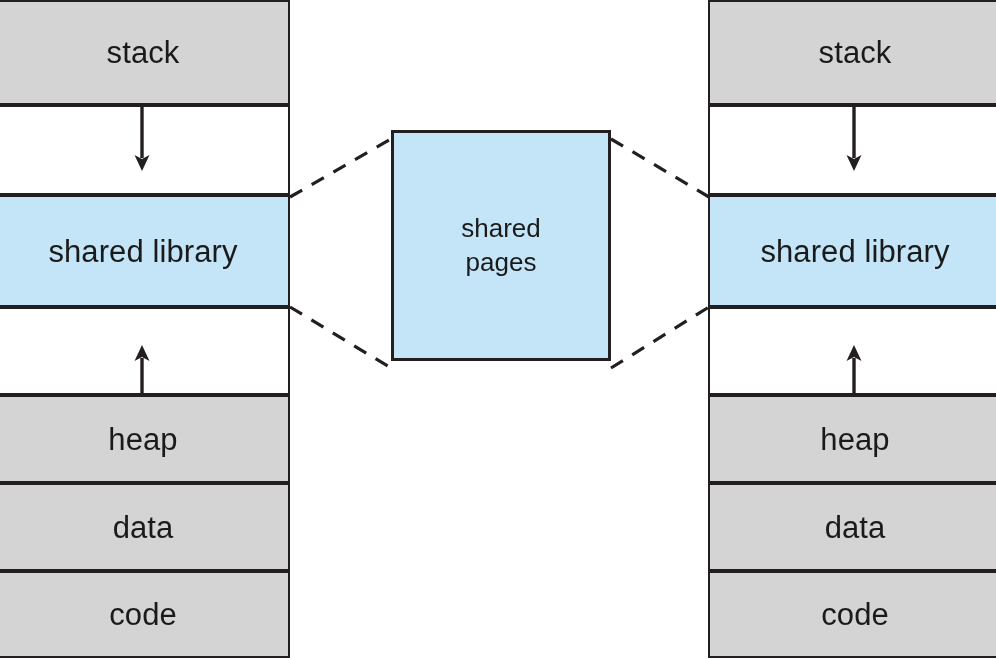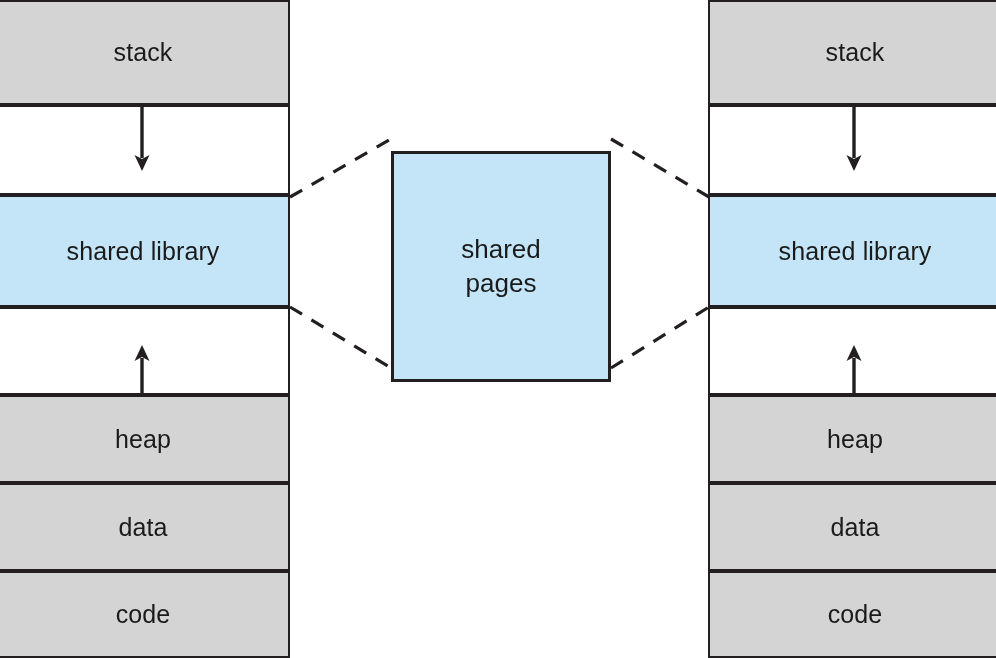--- a/index.html
+++ b/index.html
@@ -37,40 +37,40 @@
     border: 2px solid #231f20;
     display: flex;
     align-items: center;
     justify-content: center;
   }
   .segment.filled      { background: #d4d4d4; }
   .segment.shared      { background: #c3e5f7; }
   .segment.empty       { background: #ffffff; }
 
   .segment-label {
-    font-size: 25px;
+    font-size: 31px;
     color: #1a1a1a;
     letter-spacing: 0.1px;
     line-height: 1;
     white-space: nowrap;
   }
 
   
   .arrow {
     position: absolute;
     width: 40px;
     pointer-events: none;
   }
   .arrow svg { display: block; overflow: visible; }
 
   
   #shared-pages-box {
     position: absolute;
     left: 391px;
-    top: 151px;
+    top: 130px;
     width: 220px;
     height: 231px;
     box-sizing: border-box;
     border: 3px solid #231f20;
     background: #c3e5f7;
     display: flex;
     align-items: center;
     justify-content: center;
   }
   #shared-pages-label {

